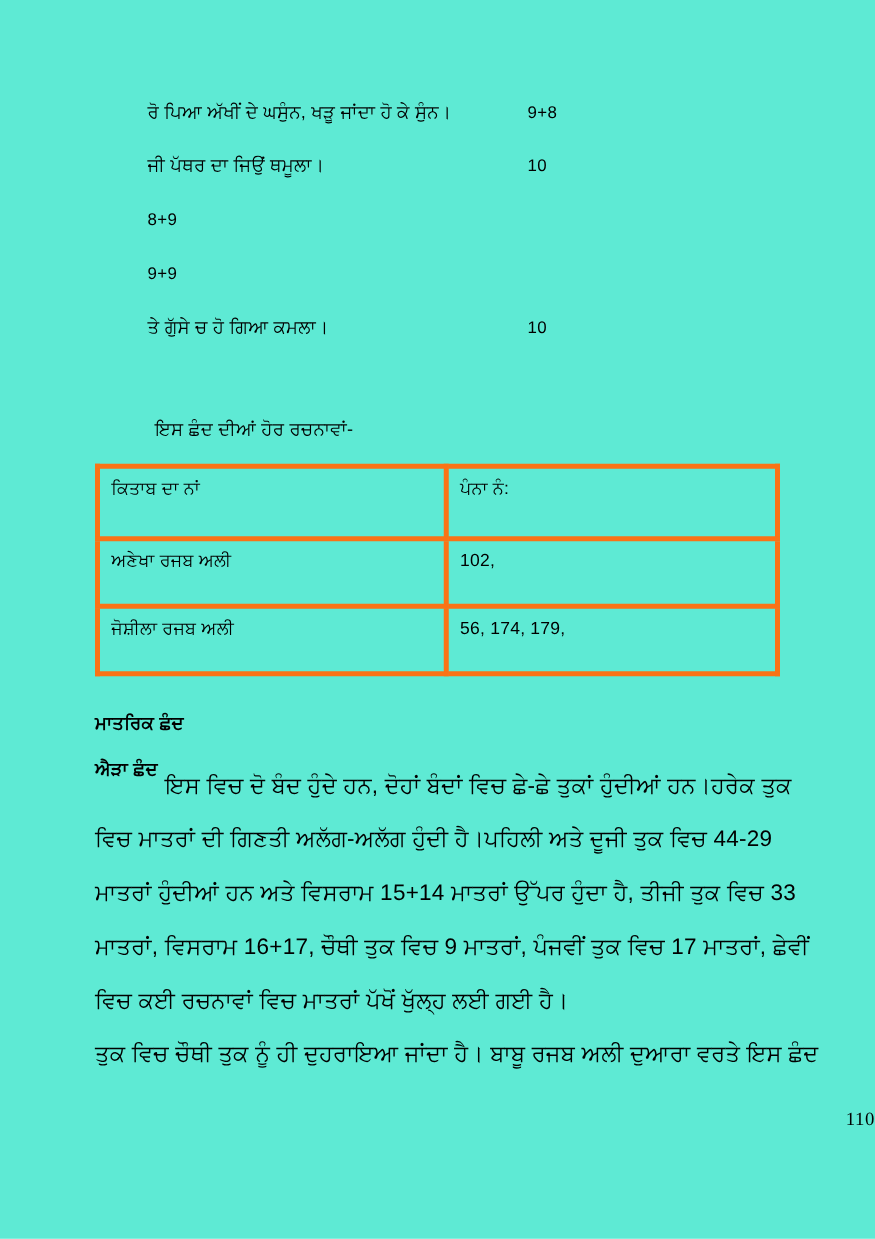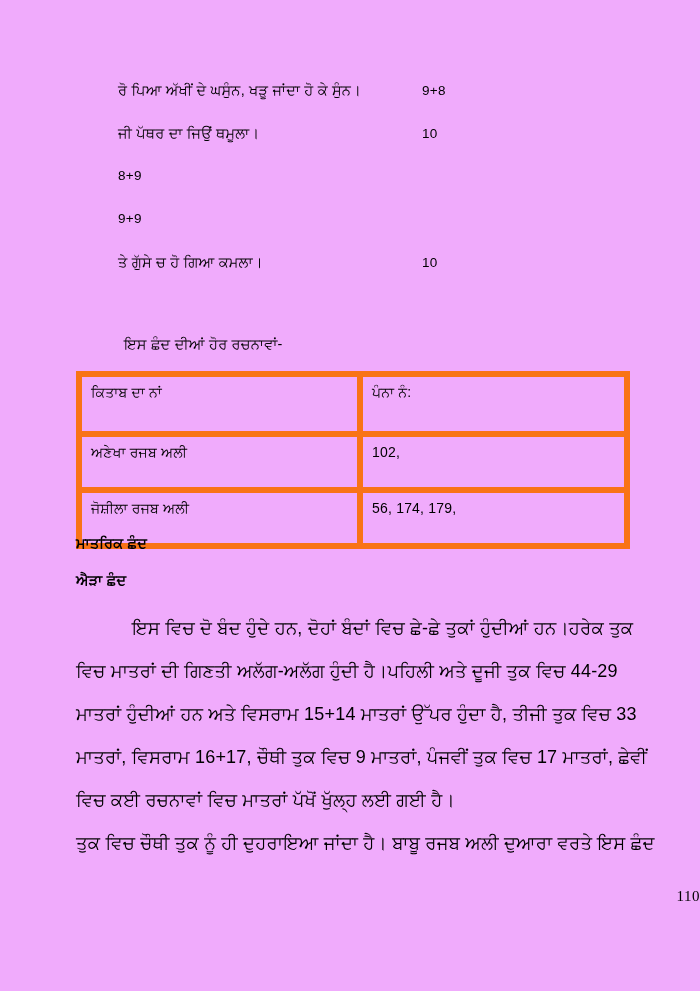--- a/index.html
+++ b/index.html
@@ -13,21 +13,21 @@
     position: relative;
     font-family: "Liberation Sans", "DejaVu Sans", sans-serif;
     color: #000000;
     overflow: hidden;
   }
   .page {
     position: absolute;
     inset: 0;
     width: 700px;
     height: 991px;
-    background: #f0abfc;
+    background: #5eead4;
   }
 
   
   .verse-block {
     position: absolute;
     left: 118px;
     top: 80px;
     width: 470px;
   }
   .verse-line {
@@ -75,41 +75,42 @@
   
   .chhand-table {
     position: absolute;
     left: 76px;
     top: 371px;
     width: 502px;
     border-collapse: collapse;
     table-layout: fixed;
   }
   .chhand-table td {
-    border: 6px solid #f97316;
+    border: 4px solid #f97316;
     padding: 7px 8px 7px 9px;
     vertical-align: top;
     font-size: 14px;
     letter-spacing: 0.2px;
     white-space: nowrap;
   }
   .chhand-table .col-name { width: 258px; height: 38px; }
   .chhand-table .col-page { width: 244px; }
   .chhand-table tr.header-row td { height: 40px; }
   .chhand-table tr.body-row td { height: 36px; }
   .page-num-cell { font-size: 13.5px; }
 
   
   .heading {
     position: absolute;
     left: 76px;
     font-size: 14.5px;
     font-weight: bold;
     letter-spacing: 0.2px;
     white-space: nowrap;
+    margin-top: 36px;
   }
   .heading-1 { top: 535px; }
   .heading-2 { top: 572px; }
 
   
   .body-para {
     position: absolute;
     left: 76px;
     top: 618px;
     width: 524px;

